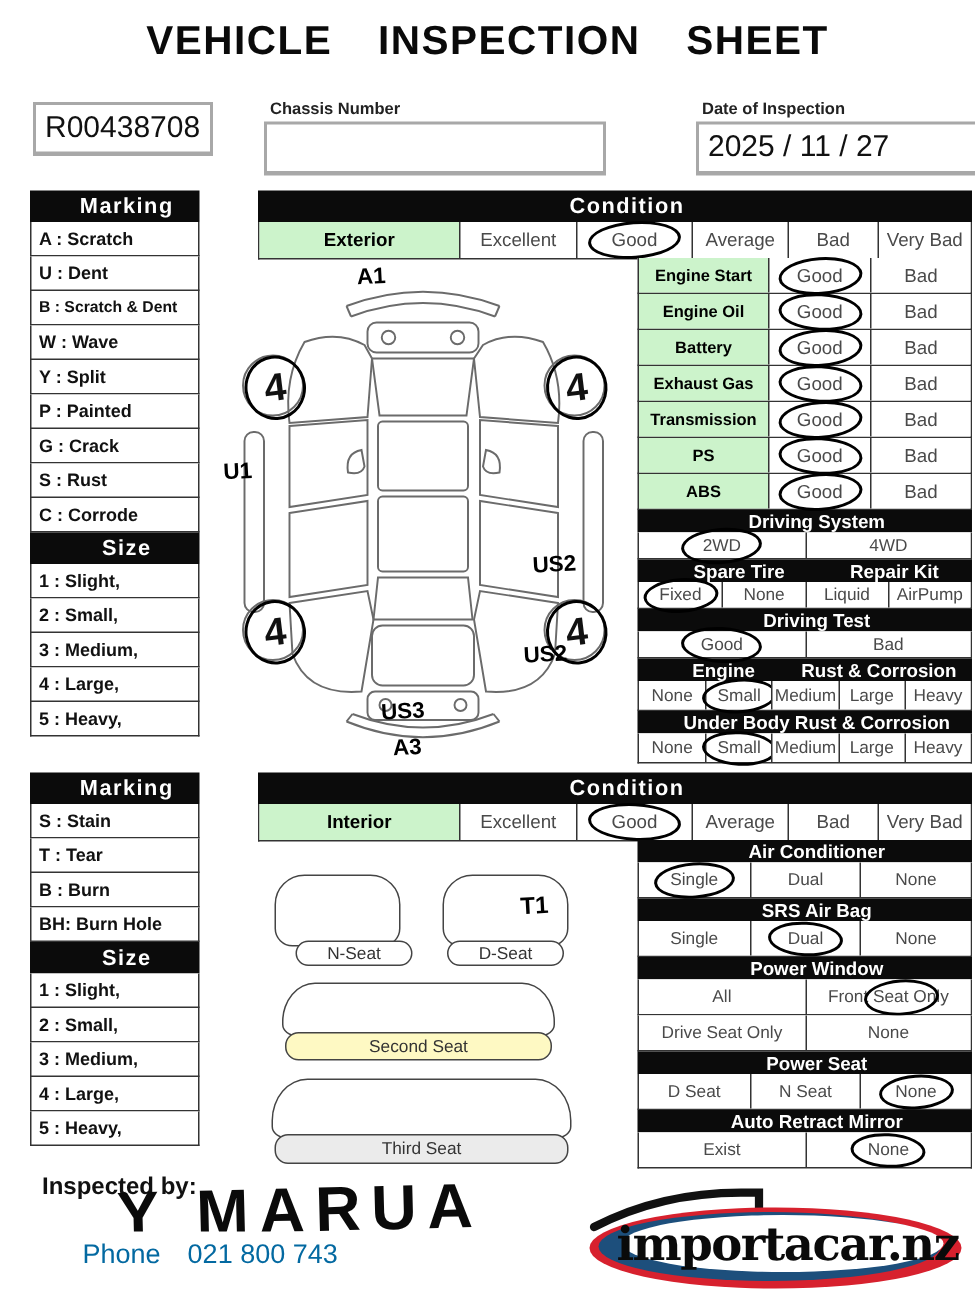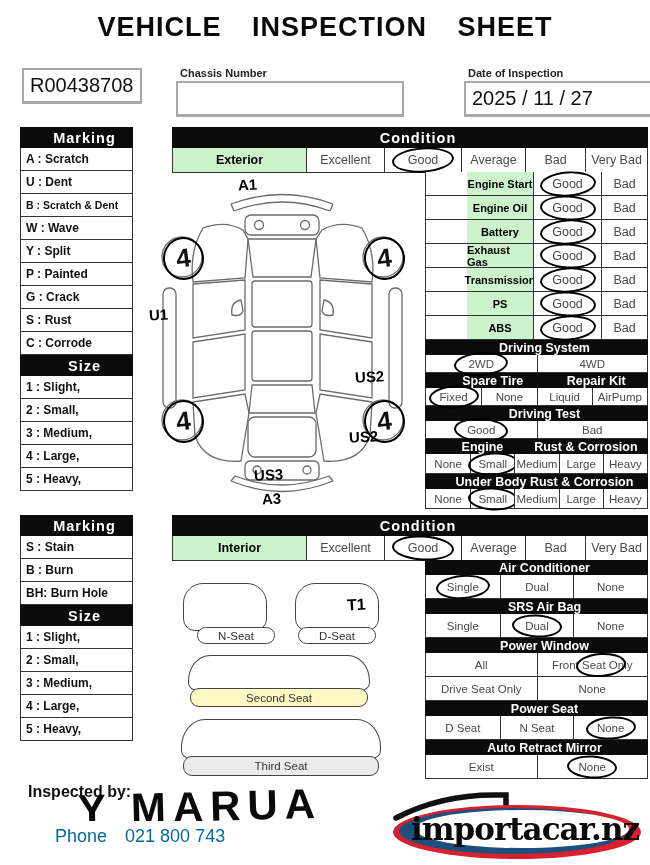--- a/index.html
+++ b/index.html
@@ -24,21 +24,21 @@
   .trow.fit span{font-size:10.5px;}
   
   .cond,.col{position:absolute;}
   .crow{display:flex;height:24px;border:1px solid #333;border-top:none;background:#fff;}
   .cell{position:relative;display:flex;align-items:center;justify-content:center;
         border-left:1px solid #333;font-size:12.5px;color:#4a4a4a;background:#fff;box-sizing:border-box;}
   .crow .cell:first-child,.krow .cell:first-child,.optrow .cell:first-child{border-left:none;}
   .green{background:#ccf3cb;color:#000;font-weight:700;}
   .c0{width:133px}.c1{width:78px}.c2{width:77px}.c3{width:64px}.c4{width:60px}.c5{flex:1}
   .krow{display:flex;height:23px;border-left:1px solid #333;border-right:1px solid #333;border-bottom:1px solid #333;background:#fff;}
-  .k0{width:66px;font-size:11px;margin-left:41px;}.k1{width:68px}.k2{flex:1}
+  .k0{width:86px;font-size:11px;}.k1{width:68px}.k2{flex:1}
   .optrow{display:flex;border-left:1px solid #333;border-right:1px solid #333;border-bottom:1px solid #333;background:#fff;}
   .optrow .cell{font-size:11.5px;}
   .h17{height:17px}.h19{height:19px}.h23{height:23px}
   .w2{width:50%}.w3{width:33.333%}.w4{width:25%}.w5{width:20%}
   .bar.split{justify-content:flex-start;}
   
   .circ{position:absolute;left:50%;top:50%;width:52px;height:21px;border:2.6px solid #000;
         border-radius:50%;transform:translate(-50%,-50%) rotate(-4deg);pointer-events:none;}
   .circ.big{width:58px;}
   .circ.mid{width:50px;height:20px;}
@@ -383,20 +383,23 @@
   <div class="wheel4" style="left:364px;top:400px">4</div>
 
   <div class="ltable" style="left:20px;top:515px;width:113px">
     <div class="bar big">
         <span>Marking</span>
       </div>
     <div class="trow">
         <span>S : Stain</span>
       </div>
     <div class="trow">
+        <span>T : Tear</span>
+      </div>
+    <div class="trow">
         <span>B : Burn</span>
       </div>
     <div class="trow">
         <span>BH: Burn Hole</span>
       </div>
     <div class="bar big">
         <span>Size</span>
       </div>
     <div class="trow">
         <span>1 : Slight,</span>

